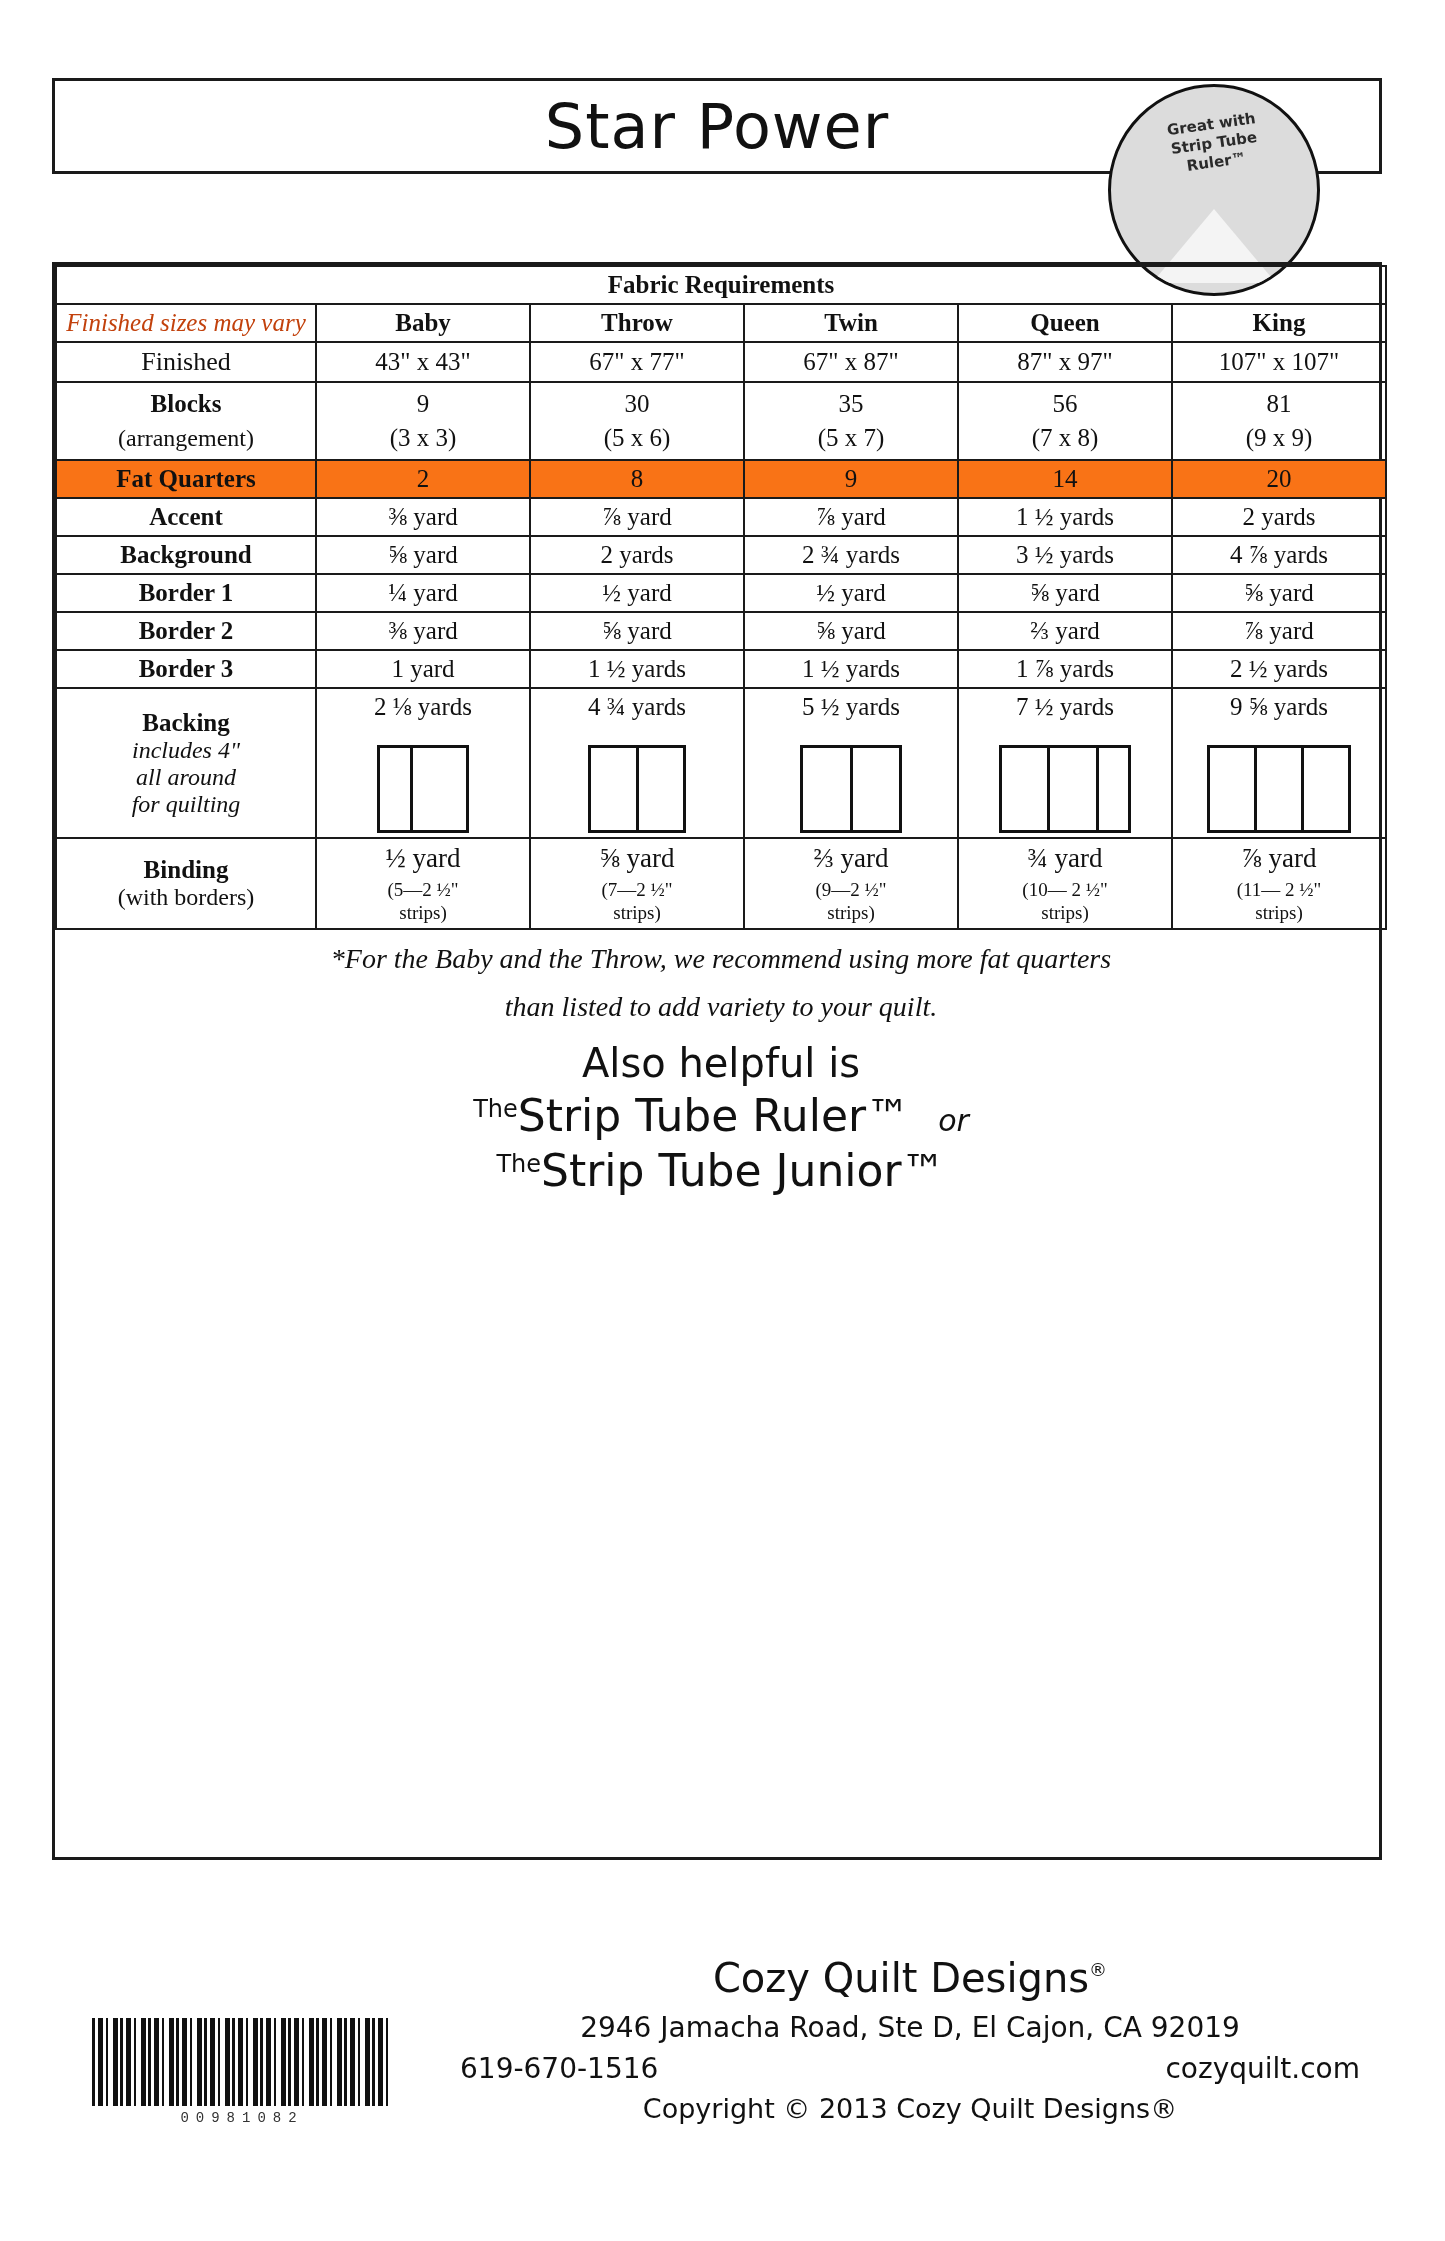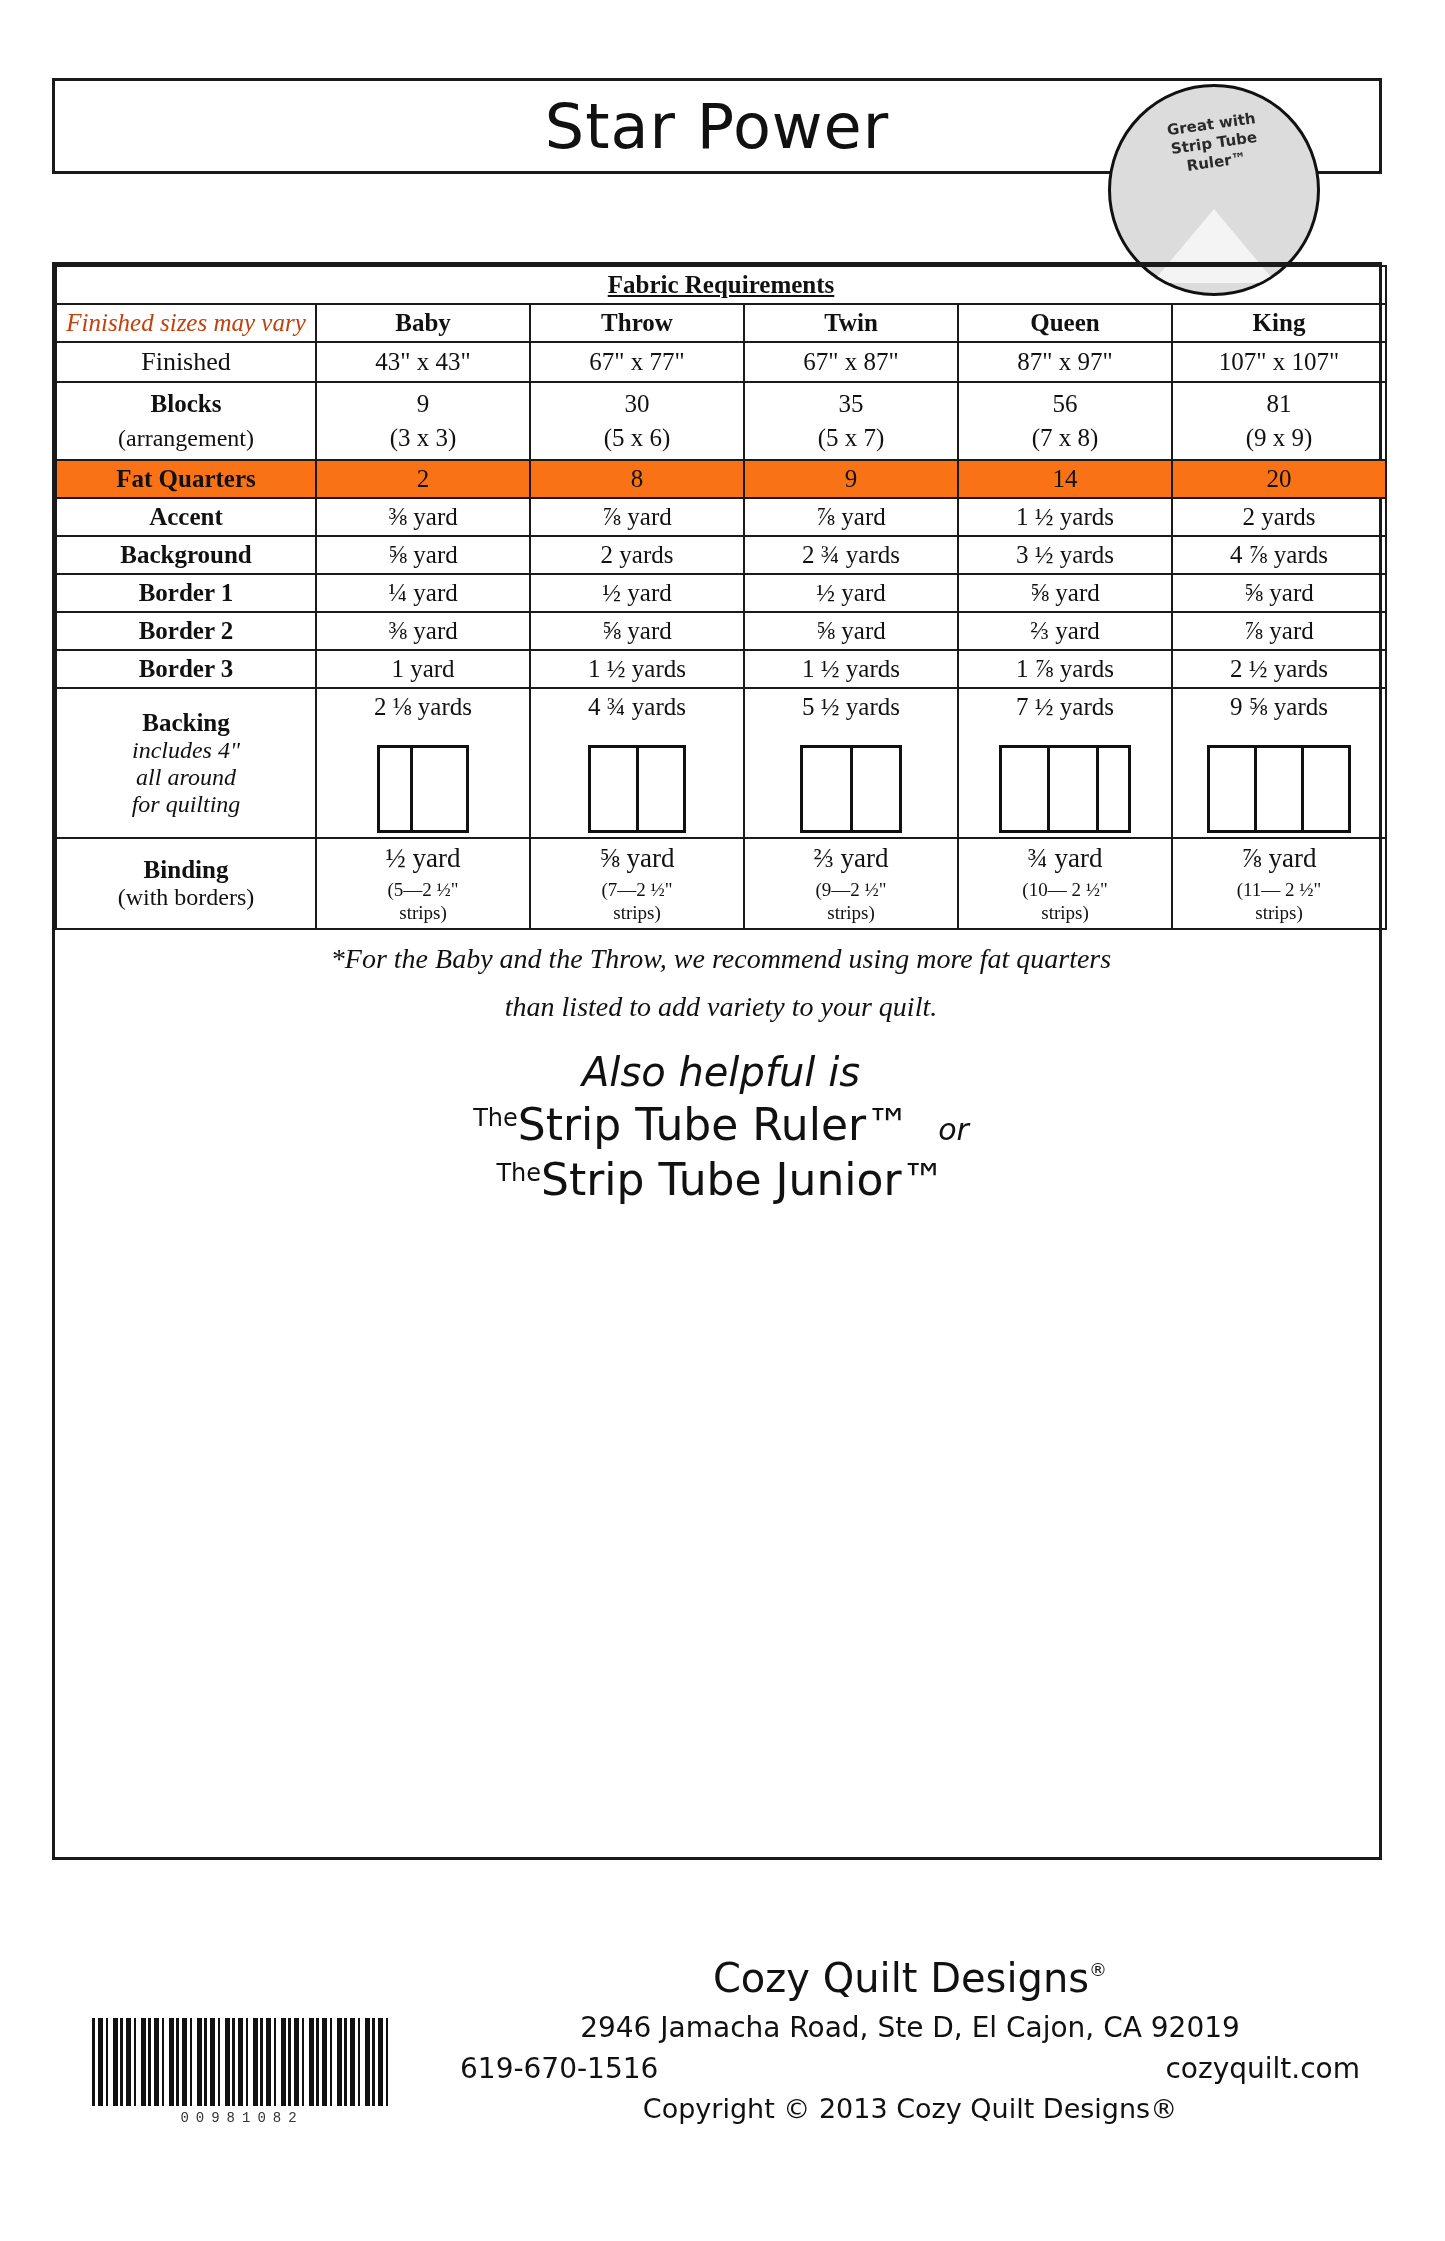--- a/index.html
+++ b/index.html
@@ -103,21 +103,20 @@
     padding: 4px 2px;
     font-size: 25px;
   }
   .hdr-row td {
     border: none;
     border-bottom: 2px solid #1a1a1a;
     font-family: "Liberation Serif", serif;
     font-weight: bold;
     font-size: 34px;
     padding: 10px 0 12px 0;
-    text-decoration: underline;
   }
   col.lbl { width: 260px; }
   col.sz  { width: 214px; }
 
   .size-hdr {
     font-weight: bold;
     font-size: 37px;
     font-family: "Liberation Serif", serif;
     padding: 12px 0;
   }
@@ -173,22 +172,21 @@
     text-align: center;
     font-style: italic;
     font-size: 28px;
     line-height: 38px;
     padding: 10px 40px 0 40px;
   }
   .also {
     text-align: center;
     font-family: "DejaVu Sans", sans-serif;
     font-size: 40px;
-    margin-top: 23px;
-    font-style: italic;
+    margin-top: 14px;
   }
   .ruler-line {
     text-align: center;
     font-family: "DejaVu Sans", sans-serif;
     font-size: 44px;
     margin-top: 4px;
   }
   .ruler-line .the {
     font-size: 24px;
     vertical-align: 14px;

